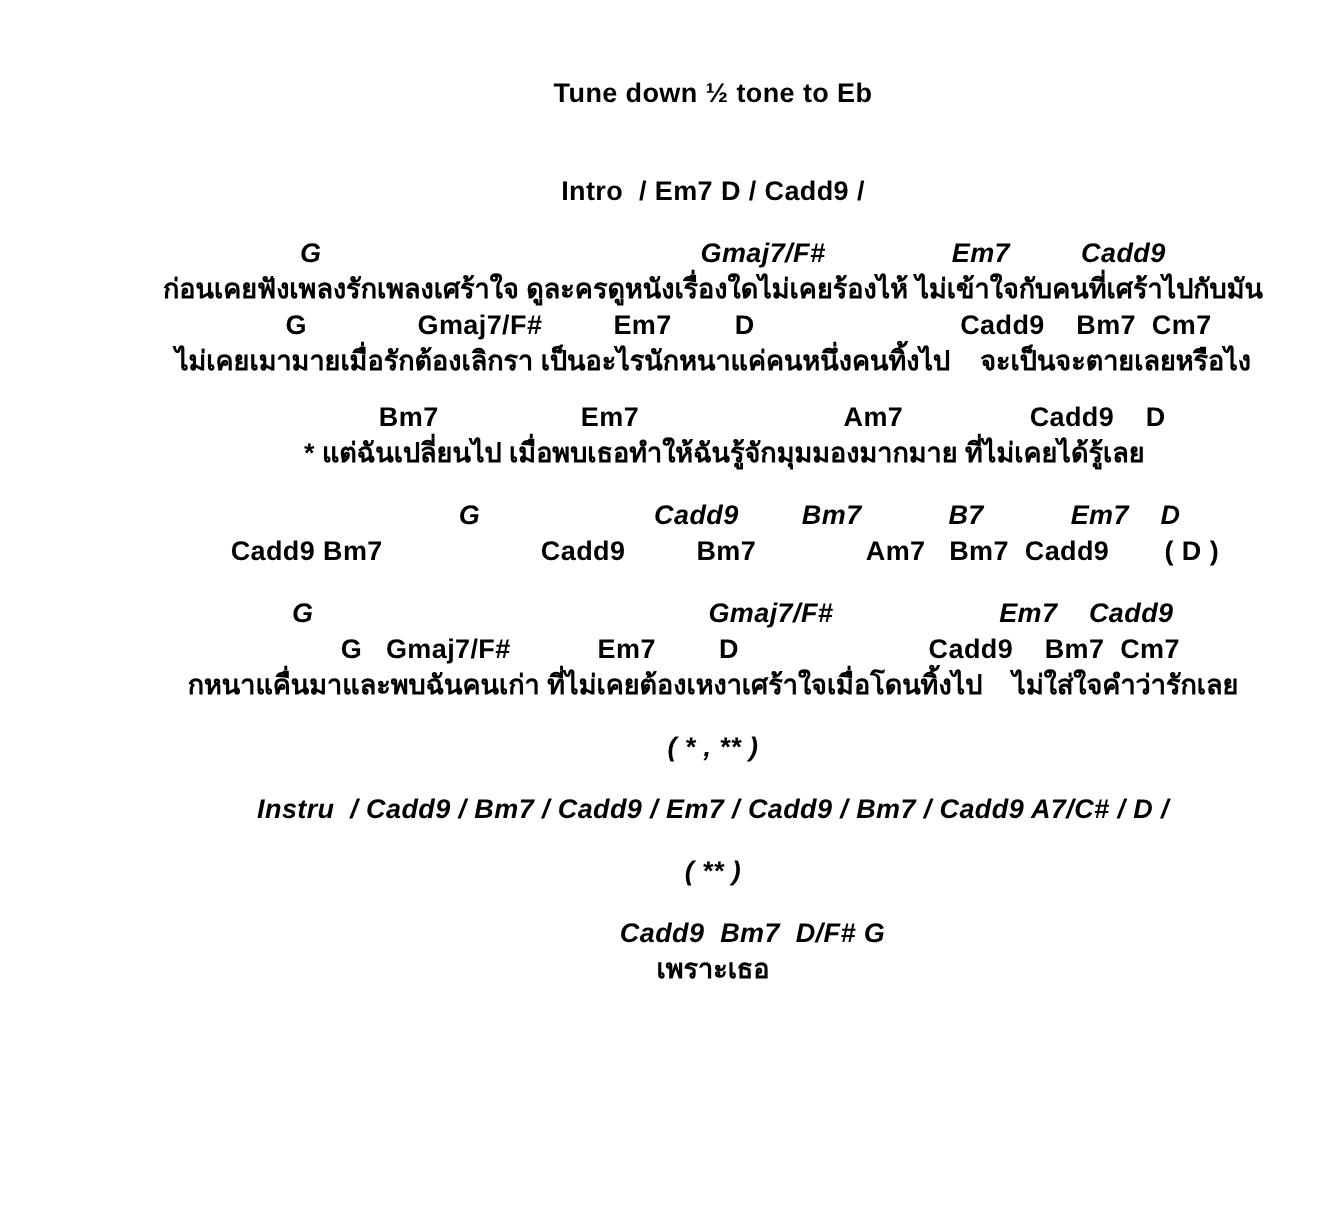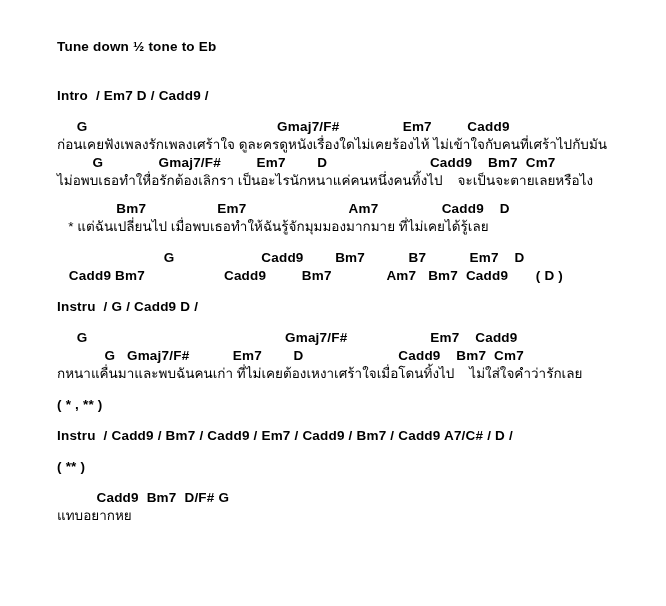--- a/index.html
+++ b/index.html
@@ -16,62 +16,62 @@
     background: #ffffff;
     overflow: hidden;
     box-sizing: border-box;
     padding: 38px 10px 0 57px;
     font-size: 13.5px;
     line-height: 18px;
   }
   .line {
     white-space: pre;
     min-height: 18px;
+    text-align: center;
   }
   .label, .chord {
     font-weight: bold;
     letter-spacing: 0.2px;
   }
   .lyric {
-    font-weight: normal;
+    font-weight: bold;
     font-size: 13.5px;
   }
   
   .gap-lg { margin-top: 31px; }
-  .gap-md { margin-top: 13px; }
+  .gap-md { margin-top: 13px; font-style: italic; }
   .gap-sm { margin-top: 10px; }
 </style>
 </head>
 <body>
 
 <div class="sheet">
 
   <div class="line label">Tune down ½ tone to Eb</div>
 
   <div class="line label gap-lg">Intro  / Em7 D / Cadd9 /</div>
 
   <div class="line chord gap-md">     G                                                Gmaj7/F#                Em7         Cadd9</div>
   <div class="line lyric">ก่อนเคยฟังเพลงรักเพลงเศร้าใจ ดูละครดูหนังเรื่องใดไม่เคยร้องไห้ ไม่เข้าใจกับคนที่เศร้าไปกับมัน</div>
   <div class="line chord">         G              Gmaj7/F#         Em7        D                          Cadd9    Bm7  Cm7</div>
-  <div class="line lyric">ไม่อพบเธอทำใหื่อรักต้องเลิกรา เป็นอะไรนักหนาแค่คนหนึ่งคนทิ้งไป    จะเป็นจะตายเลยหรือไง</div>
+  <div class="line lyric">ไม่เคยเมามายเมื่อรักต้องเลิกรา เป็นอะไรนักหนาแค่คนหนึ่งคนทิ้งไป    จะเป็นจะตายเลยหรือไง</div>
 
   <div class="line chord gap-sm">               Bm7                  Em7                          Am7                Cadd9    D</div>
   <div class="line lyric">   * แต่ฉันเปลี่ยนไป เมื่อพบเธอทำให้ฉันรู้จักมุมมองมากมาย ที่ไม่เคยได้รู้เลย</div>
 
   <div class="line chord gap-md">                           G                      Cadd9        Bm7           B7           Em7    D</div>
   <div class="line chord">   Cadd9 Bm7                    Cadd9         Bm7              Am7   Bm7  Cadd9       ( D )</div>
 
-  <div class="line label gap-md">Instru  / G / Cadd9 D /</div>
 
   <div class="line chord gap-md">     G                                                  Gmaj7/F#                     Em7    Cadd9</div>
   <div class="line chord">            G   Gmaj7/F#           Em7        D                        Cadd9    Bm7  Cm7</div>
   <div class="line lyric">กหนาแคื่นมาและพบฉันคนเก่า ที่ไม่เคยต้องเหงาเศร้าใจเมื่อโดนทิ้งไป    ไม่ใส่ใจคำว่ารักเลย</div>
 
   <div class="line label gap-md">( * , ** )</div>
 
   <div class="line label gap-md">Instru  / Cadd9 / Bm7 / Cadd9 / Em7 / Cadd9 / Bm7 / Cadd9 A7/C# / D /</div>
 
   <div class="line label gap-md">( ** )</div>
 
   <div class="line chord gap-md">          Cadd9  Bm7  D/F# G</div>
-  <div class="line lyric">แทบอยากหย</div>
+  <div class="line lyric">เพราะเธอ</div>
 
 </div>
 
 </body></html>

